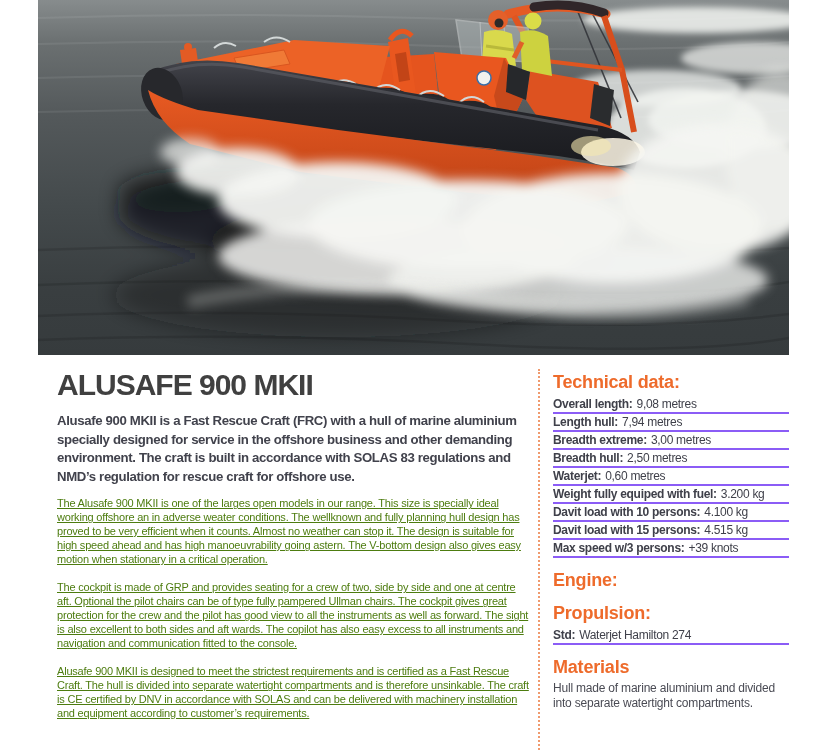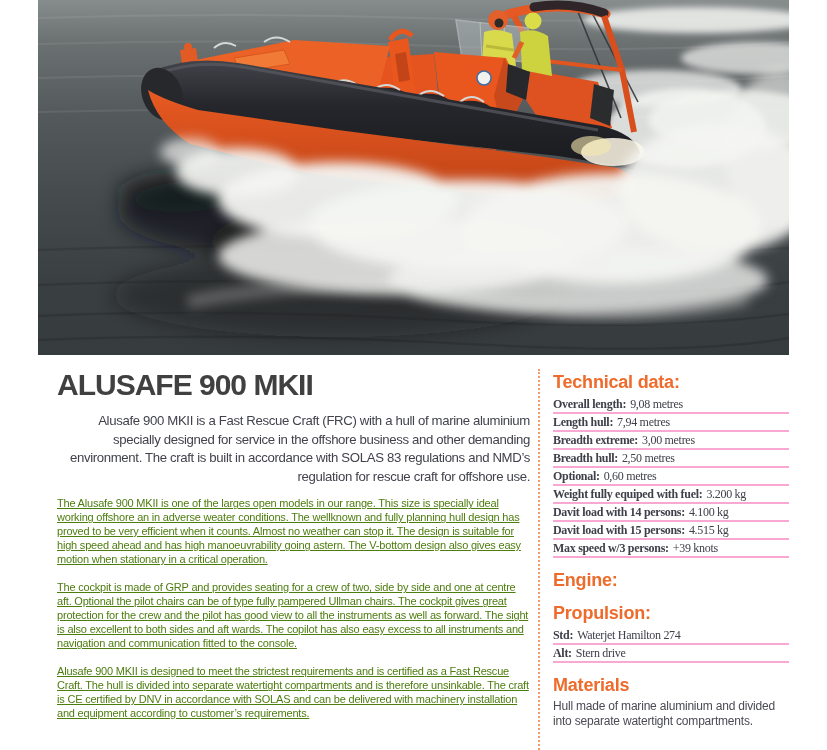--- a/index.html
+++ b/index.html
@@ -9,42 +9,42 @@
   }
   .photo-wrap{position:absolute;left:38px;top:0;width:751px;height:355px;overflow:hidden;background:#4a5052;}
   .photo-wrap svg{display:block;}
 
   .left-col{position:absolute;left:57px;top:358px;width:473px;}
   .title{
     color:#404040;font-size:30px;font-weight:bold;letter-spacing:-1px;
     margin:12px 0 12px 0;line-height:30px;
   }
   .intro{
-    font-weight:normal;font-size:13.2px;line-height:18.6px;letter-spacing:-0.35px;
-    color:#41424C;margin:0 0 10px 0;text-align:right;
+    font-weight:bold;font-size:13.2px;line-height:18.6px;letter-spacing:-0.35px;
+    color:#41424C;margin:0 0 10px 0;
   }
   .para{
     font-size:11px;line-height:14px;letter-spacing:-0.2px;
     color:#4d7c0f;margin:0 0 14px 0;text-decoration:underline;
   }
 
   .divider{
     position:absolute;left:538px;top:369px;height:381px;width:0;
     border-left:2px dotted #F09A6E;
   }
 
   .right-col{position:absolute;left:553px;top:360px;width:236px;}
   .sec-head{
     color:#EE6B2B;font-weight:bold;font-size:18px;letter-spacing:-0.2px;
     margin:12px 0 3px 0;
   }
   .sec-head.first{margin-top:12px;}
   .spec-row{
     font-size:12px;letter-spacing:-0.3px;color:#3F404A;line-height:13px;
-    padding:2px 0 1px 0;border-bottom:2px solid #f9a8d4;white-space:nowrap;font-family:Liberation Serif, serif;
+    padding:2px 0 1px 0;border-bottom:2px solid #8b5cf6;white-space:nowrap;
   }
   .spec-label{font-weight:bold;}
   .spec-value{margin-left:4px;}
   .mat-para{
     font-size:12px;line-height:15px;letter-spacing:-0.2px;color:#4A4B54;
     margin:2px 0 6px 0;
   }
 </style>
 </head>
 <body>
@@ -208,28 +208,27 @@
 
 <div class="divider"></div>
 
 <div class="right-col">
 
   <div class="sec-head first">Technical data:</div>
   <div class="spec-row"><span class="spec-label">Overall length:</span><span class="spec-value">9,08 metres</span></div>
   <div class="spec-row"><span class="spec-label">Length hull:</span><span class="spec-value">7,94 metres</span></div>
   <div class="spec-row"><span class="spec-label">Breadth extreme:</span><span class="spec-value">3,00 metres</span></div>
   <div class="spec-row"><span class="spec-label">Breadth hull:</span><span class="spec-value">2,50 metres</span></div>
-  <div class="spec-row"><span class="spec-label">Optional:</span><span class="spec-value">0,60 metres</span></div>
+  <div class="spec-row"><span class="spec-label">Waterjet:</span><span class="spec-value">0,60 metres</span></div>
   <div class="spec-row"><span class="spec-label">Weight fully equiped with fuel:</span><span class="spec-value">3.200 kg</span></div>
-  <div class="spec-row"><span class="spec-label">Davit load with 14 persons:</span><span class="spec-value">4.100 kg</span></div>
+  <div class="spec-row"><span class="spec-label">Davit load with 10 persons:</span><span class="spec-value">4.100 kg</span></div>
   <div class="spec-row"><span class="spec-label">Davit load with 15 persons:</span><span class="spec-value">4.515 kg</span></div>
   <div class="spec-row"><span class="spec-label">Max speed w/3 persons:</span><span class="spec-value">+39 knots</span></div>
 
   <div class="sec-head">Engine:</div>
 
   <div class="sec-head">Propulsion:</div>
   <div class="spec-row"><span class="spec-label">Std:</span><span class="spec-value">Waterjet Hamilton 274</span></div>
-  <div class="spec-row"><span class="spec-label">Alt:</span><span class="spec-value">Stern drive</span></div>
 
   <div class="sec-head">Materials</div>
   <p class="mat-para">Hull made of marine aluminium and divided into separate watertight compartments.</p>
 
 </div>
 
 </body></html>

